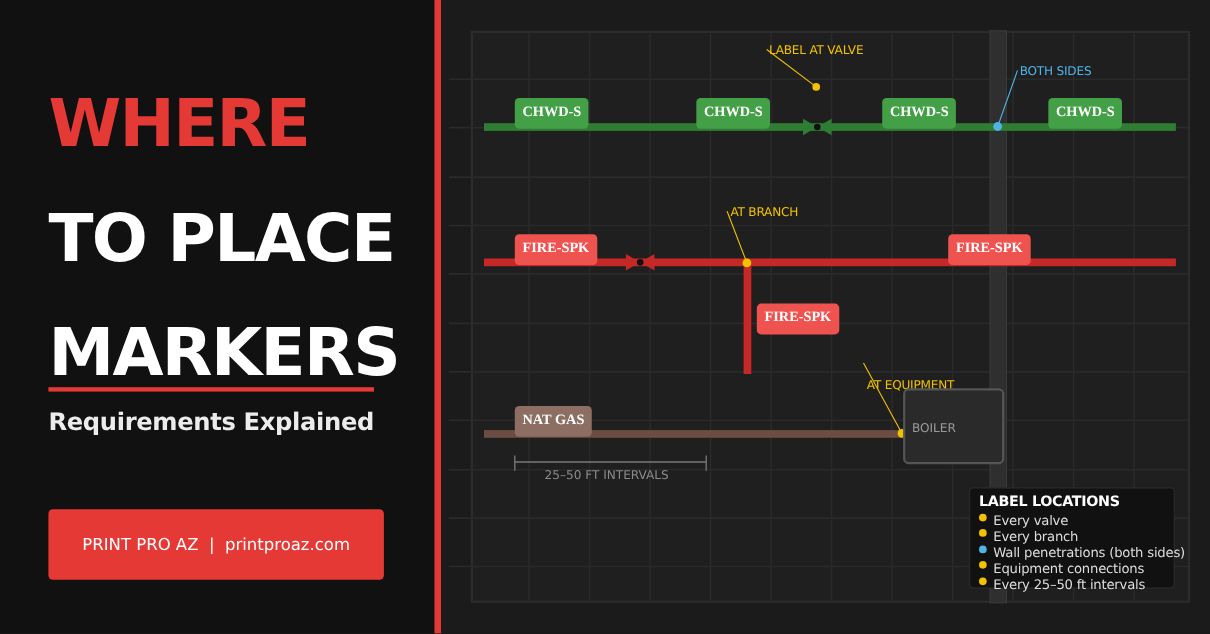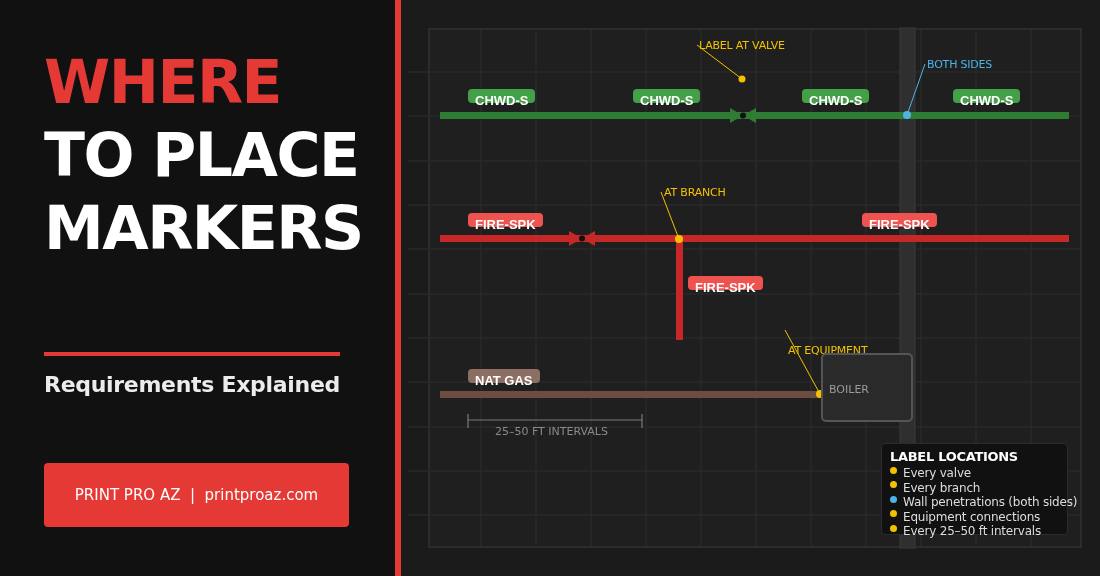--- a/index.html
+++ b/index.html
@@ -5,33 +5,33 @@
   * { box-sizing: border-box; margin: 0; padding: 0; }
   html, body { width: 1100px; height: 576px; overflow: hidden; background: #1b1b1b; }
   body { position: relative; font-family: "Liberation Sans", sans-serif; }
 
   .left-panel { position: absolute; left: 0; top: 0; width: 395px; height: 576px; background: #111111; }
   .divider-bar { position: absolute; left: 395px; top: 0; width: 6px; height: 576px; background: #e53935; }
   .right-panel { position: absolute; left: 401px; top: 0; width: 699px; height: 576px; background: #1b1b1b; }
 
   .headline { position: absolute; left: 44px; top: 46px; font-family: "DejaVu Sans", sans-serif; font-weight: bold; font-size: 60px; line-height: 73px; letter-spacing: -1.5px; color: #ffffff; }
   .headline .red { color: #e53935; }
-  .headline div { white-space: nowrap; }
+  .headline div { white-space: nowrap; margin-top: 31px; }
 
   .rule { position: absolute; left: 44px; top: 352px; width: 296px; height: 4px; background: #e53935; }
 
   .subtitle { position: absolute; left: 44px; top: 369px; font-family: "DejaVu Sans", sans-serif; font-weight: bold; font-size: 22px; line-height: 32px; color: #ececec; letter-spacing: -0.3px; }
 
   .cta { position: absolute; left: 44px; top: 463px; width: 305px; height: 64px; background: #e53935; border-radius: 4px; color: #fff; font-family: "DejaVu Sans", sans-serif; font-size: 15px; display: flex; align-items: center; justify-content: center; padding-bottom: 0; }
 
   
   .canvas { position: absolute; left: 428px; top: 28px; width: 654px; height: 520px; border: 2px solid #2c2c2c; background: #1f1f1f; }
   svg.diagram { position: absolute; left: 0; top: 0; width: 1100px; height: 576px; }
 
-  .pipe-label { position: absolute; height: 14px; padding: 0 7px; border-radius: 4px; color: #ffffff; font-family: Liberation Sans, sans-serif; font-weight: bold; font-size: 13px; line-height: 24px; white-space: nowrap; }
+  .pipe-label { position: absolute; height: 28px; padding: 0 7px; border-radius: 4px; color: #ffffff; font-family: Liberation Serif, serif; font-weight: bold; font-size: 13px; line-height: 24px; white-space: nowrap; }
   .lbl-green { background: #43a047; }
   .lbl-red { background: #ef5350; }
   .lbl-brown { background: #8d6e63; }
 
   .callout { position: absolute; font-family: "DejaVu Sans", sans-serif; font-size: 11px; white-space: nowrap; letter-spacing: -0.2px; }
   .callout.yellow { color: #f2c200; }
   .callout.blue { color: #4fb3e8; }
   .muted { position: absolute; font-family: "DejaVu Sans", sans-serif; font-size: 11px; color: #8a8a8a; white-space: nowrap; }
 
   .boiler { position: absolute; left: 821px; top: 353px; width: 92px; height: 69px; border: 2px solid #555; border-radius: 5px; background: #2a2a2a; }

